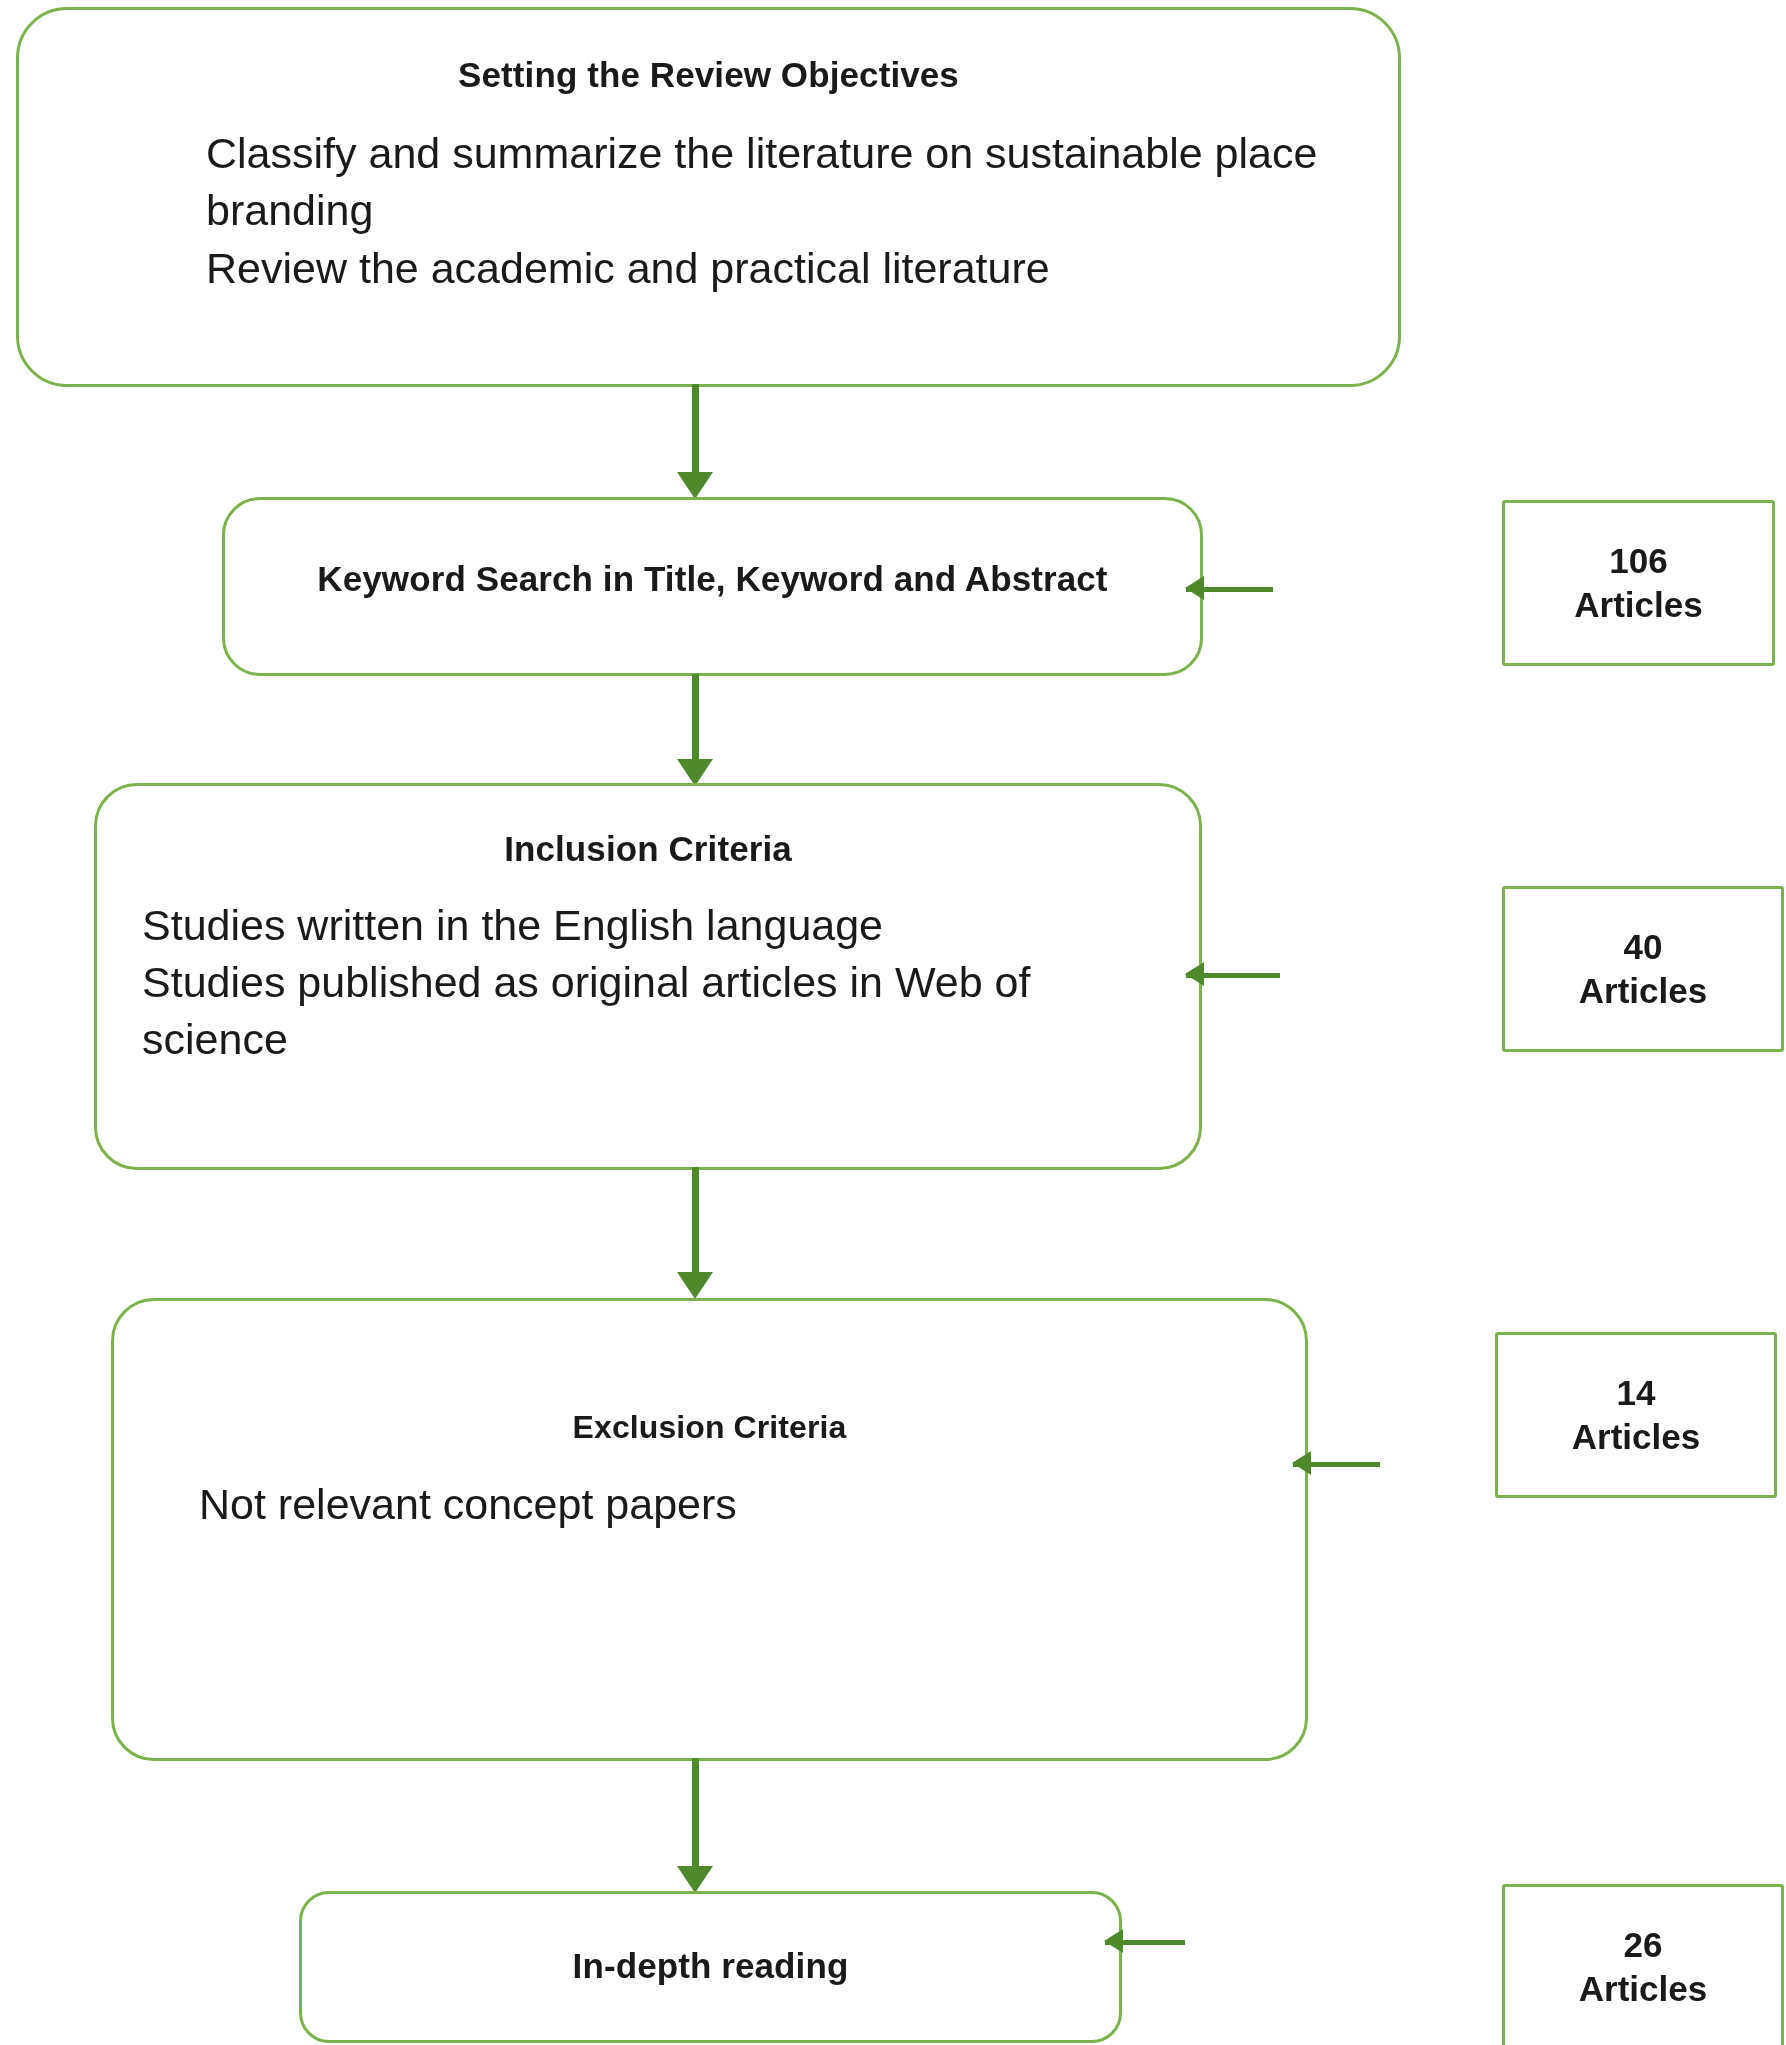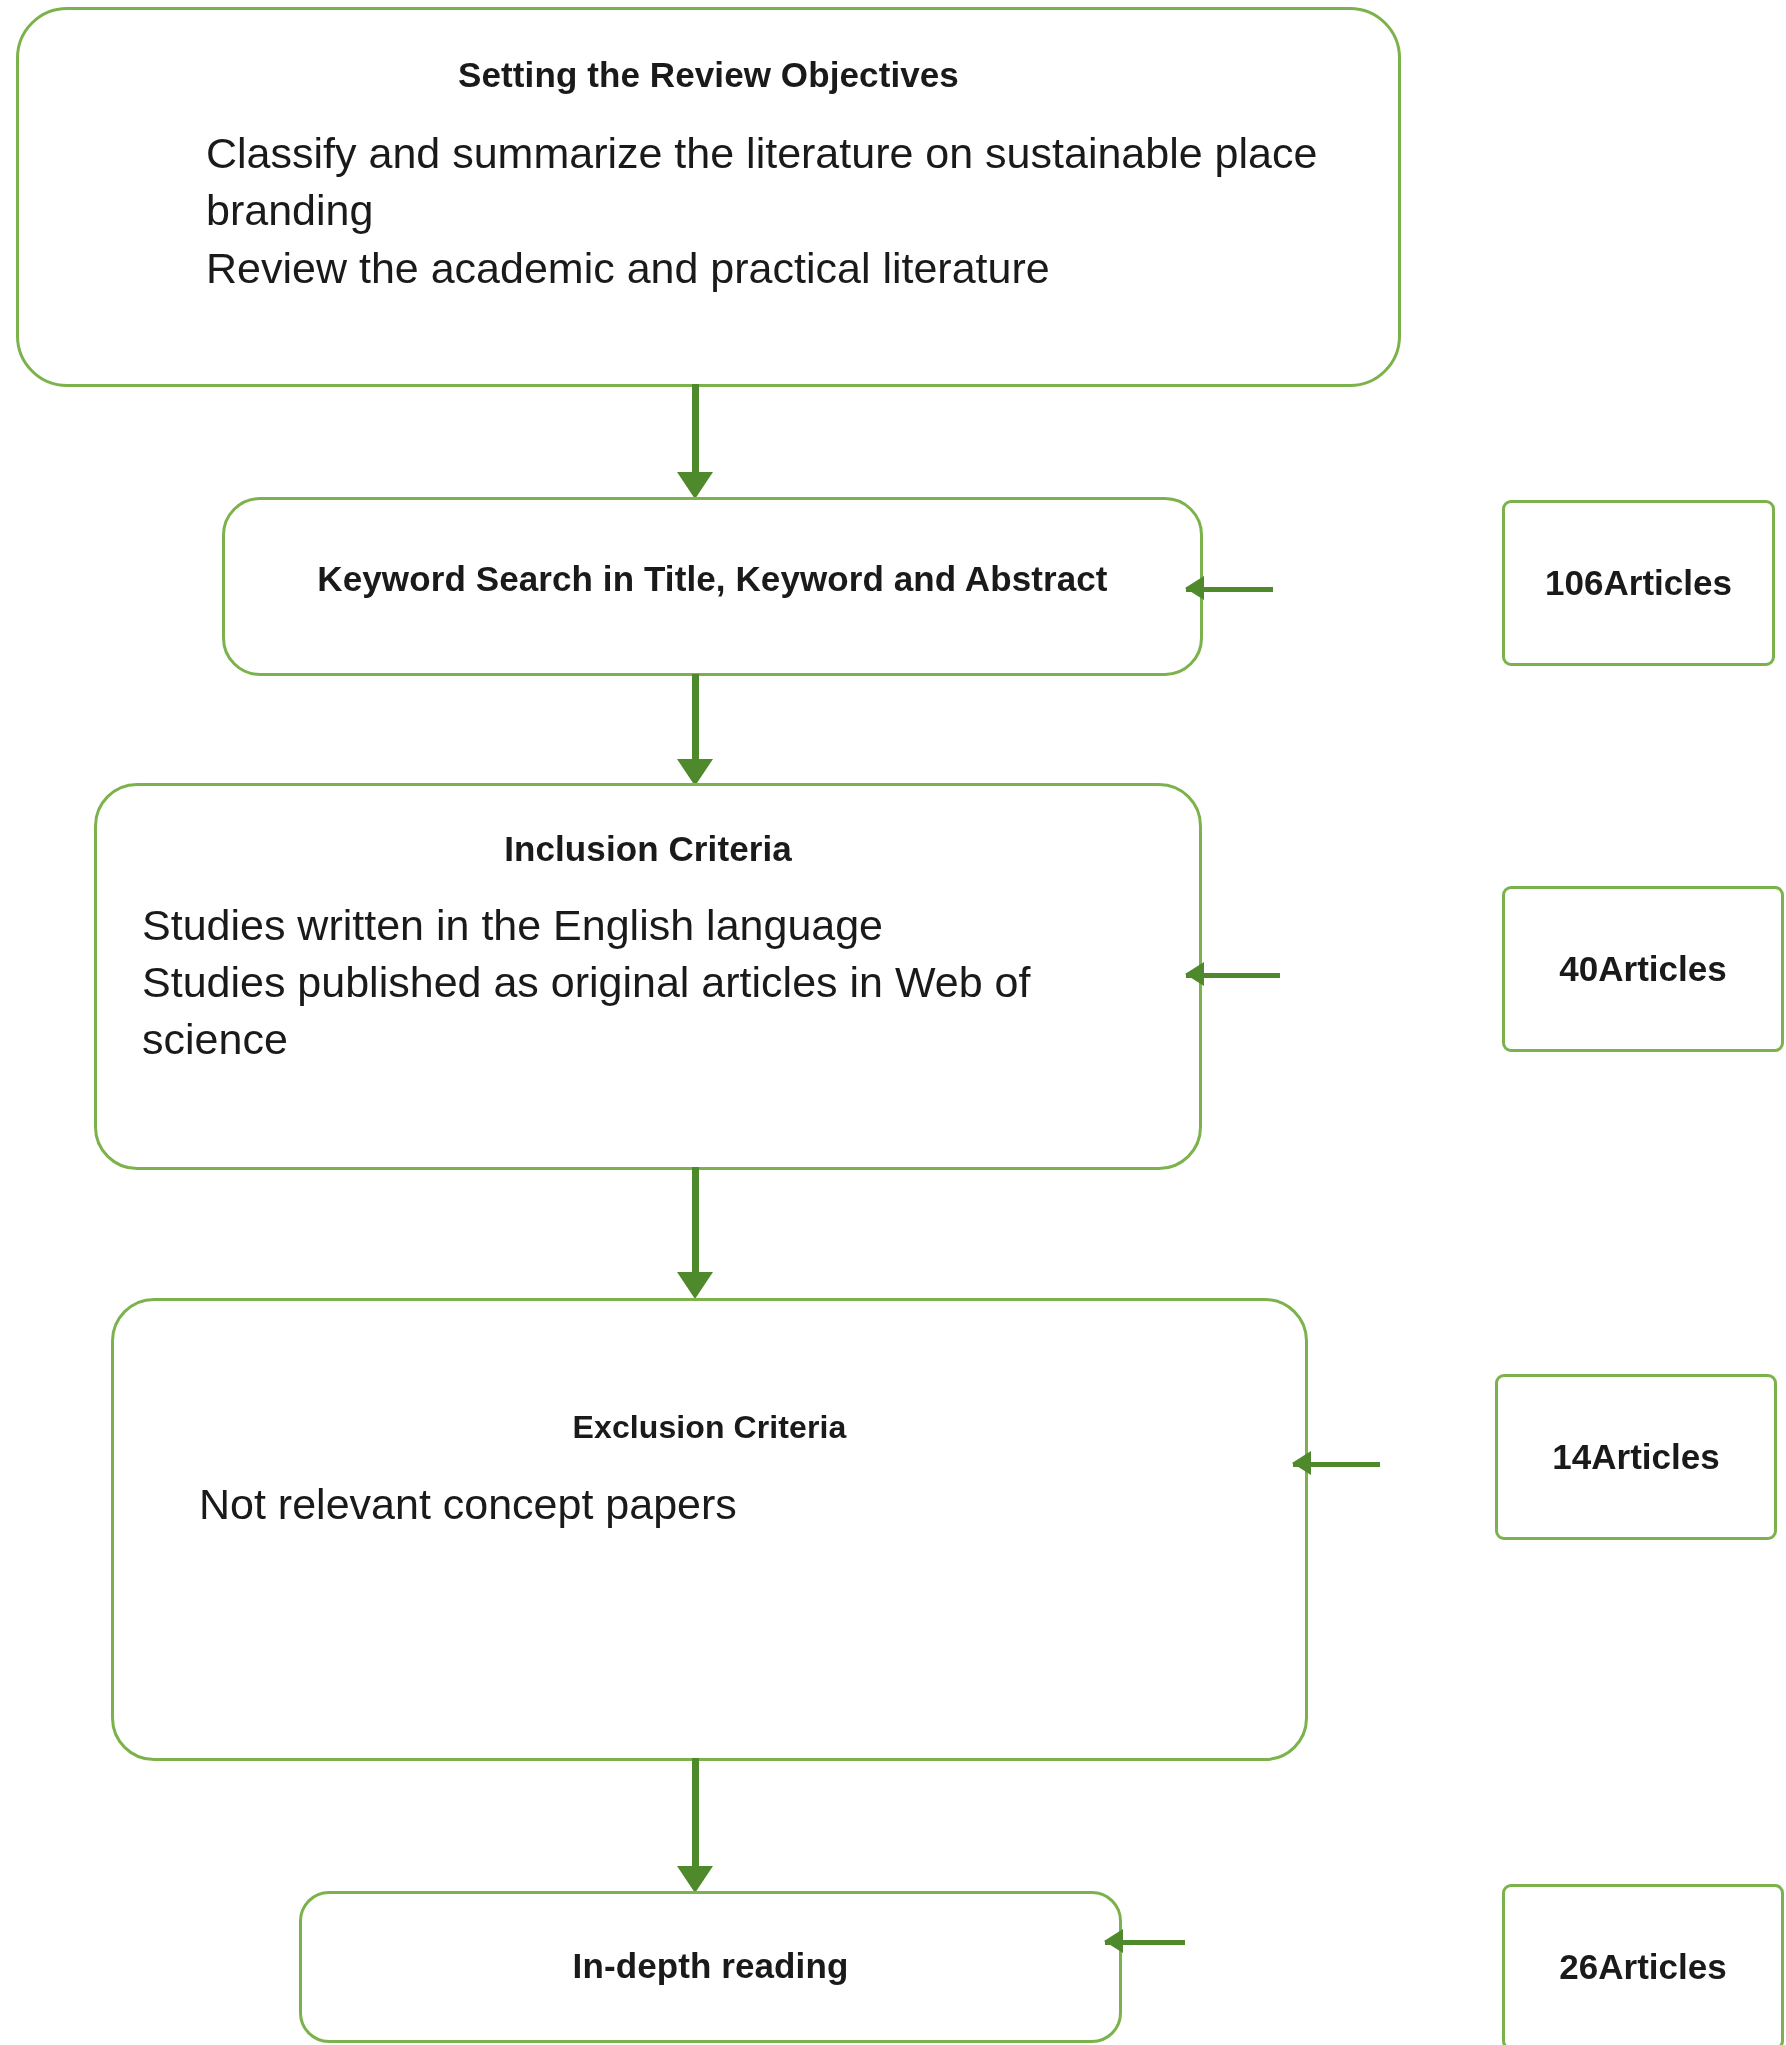--- a/index.html
+++ b/index.html
@@ -130,43 +130,43 @@
     font-size: 35px;
     margin-top: 52px;
   }
 
   
   .count-box {
     position: absolute;
     box-sizing: border-box;
     border: 3.6px solid #7CB24B;
     background: #ffffff;
-    border-radius: 9px;
+    border-radius: 3px;
     display: flex;
-    flex-direction: row;
+    flex-direction: column;
     align-items: center;
     justify-content: center;
     text-align: center;
   }
   .count-box .count-value {
     font-size: 35px;
     font-weight: bold;
     color: #1a1a1a;
     line-height: 1.25;
   }
   .count-box .count-label {
     font-size: 35px;
     font-weight: bold;
     color: #1a1a1a;
     line-height: 1.25;
   }
 
   #count-106 { left: 1502px; top: 500px;  width: 273px; height: 166px; }
   #count-40  { left: 1502px; top: 886px; width: 282px; height: 166px; }
-  #count-14  { left: 1495px; top: 1374px; width: 282px; height: 166px; }
+  #count-14  { left: 1495px; top: 1332px; width: 282px; height: 166px; }
   #count-26  { left: 1502px; top: 1884px; width: 282px; height: 166px; }
 
   
   .v-arrow {
     position: absolute;
   }
   .v-arrow .shaft {
     position: absolute;
     left: 0;
     top: 0;

